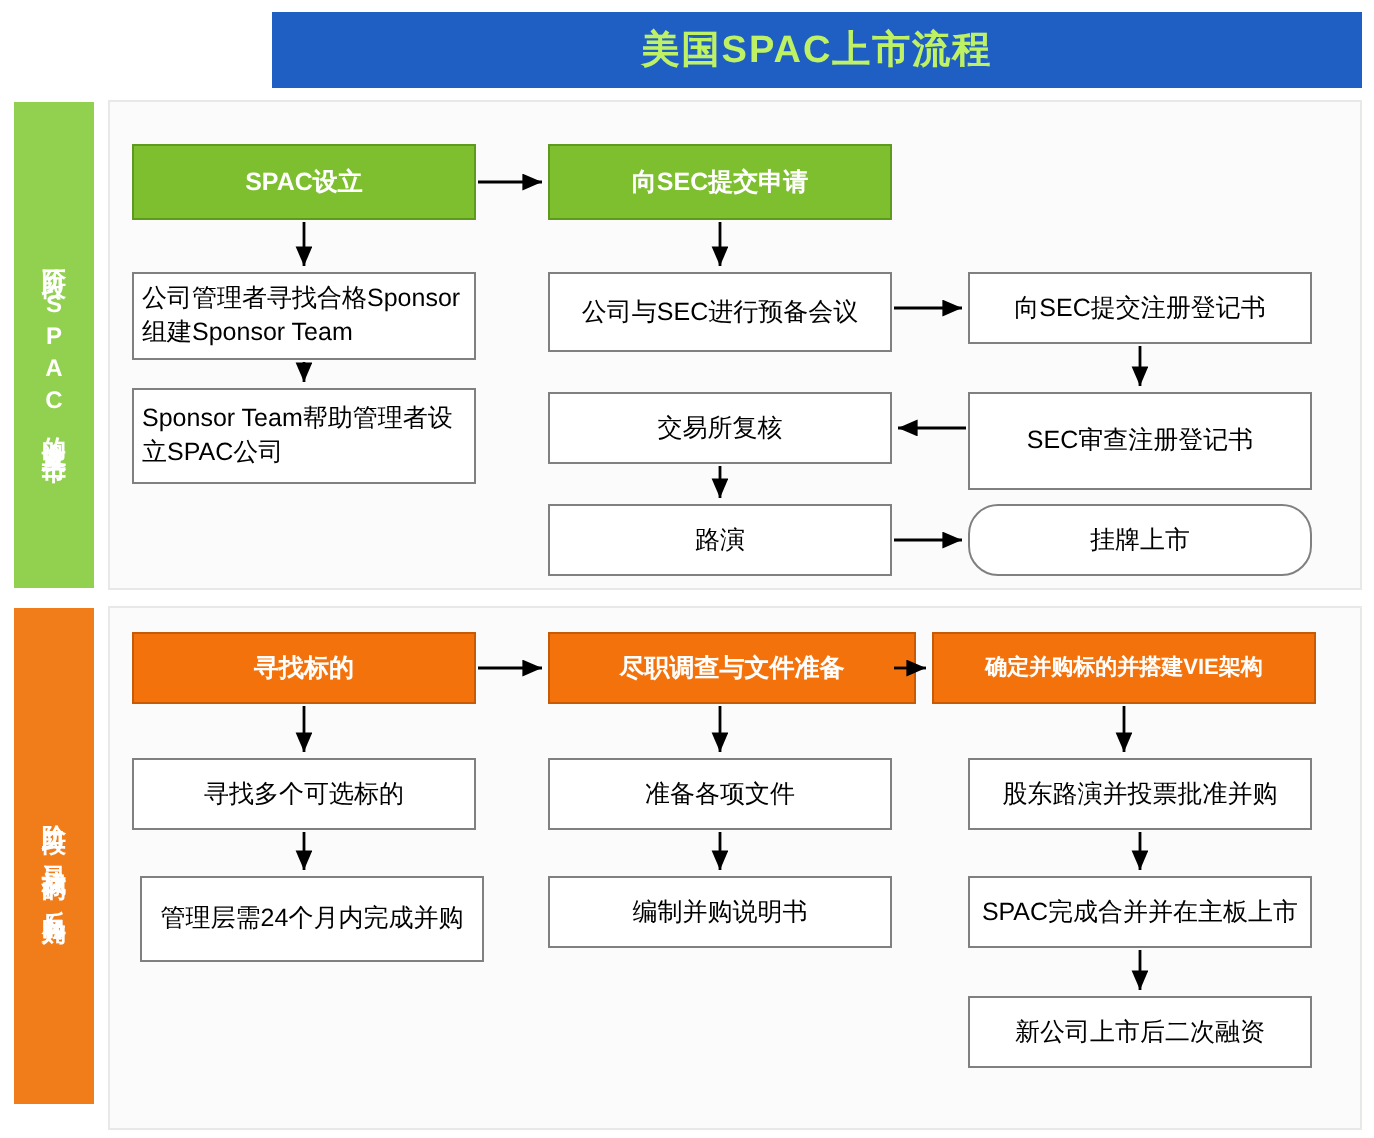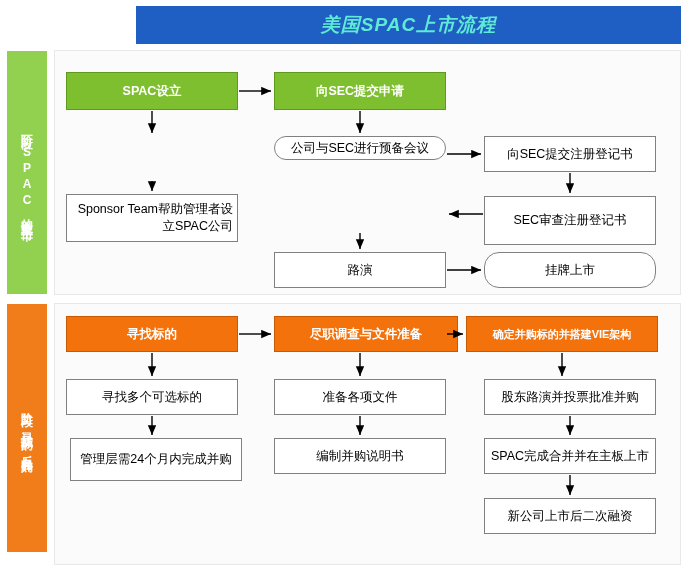--- a/index.html
+++ b/index.html
@@ -26,25 +26,24 @@
     left: 136px;
     top: 6px;
     width: 545px;
     height: 38px;
     background: #1F5FC4;
     display: flex;
     align-items: center;
     justify-content: center;
   }
   .title-bar .title-text {
-    color: #5eead4;
+    color: #bef264;
     font-size: 19px;
     font-weight: bold;
     letter-spacing: 1px;
-    font-style: italic;
   }
   
   .phase-bar {
     position: absolute;
     width: 42px;
     display: flex;
     align-items: center;
     justify-content: center;
     border: 1px solid #ffffff;
     box-sizing: border-box;
@@ -84,21 +83,21 @@
   #panel-1 { top: 50px; height: 245px; }
   #panel-2 { top: 303px; height: 262px; }
 
   
   .box {
     position: absolute;
     box-sizing: border-box;
     display: flex;
     align-items: center;
     justify-content: center;
-    text-align: right;
+    text-align: left;
     font-size: 12.5px;
     line-height: 17px;
     padding: 2px 4px;
     background: #ffffff;
     border: 1px solid #808080;
     color: #000000;
   }
   .box.green {
     background: #76BC21;
     background: #7DBF2E;
@@ -138,27 +137,29 @@
     <span class="phase-text">阶段一：SPAC的设立及上市</span>
   </div>
   <div class="phase-bar" id="phase-2">
     <span class="phase-text">阶段二：寻找标的、反向并购</span>
   </div>
 
   <div class="box green" style="left:66px;  top:72px;  width:172px; height:38px;">SPAC设立</div>
 
   <div class="box green" style="left:274px; top:72px;  width:172px; height:38px;">向SEC提交申请</div>
 
-
-  <div class="box" style="left:274px; top:136px; width:172px; height:24px;border-radius:17px;">公司与SEC进行预备会议</div>
+  <div class="box" style="left:66px;  top:136px; width:172px; height:44px;">公司管理者寻找合格Sponsor组建Sponsor Team</div>
+
+  <div class="box" style="left:274px; top:136px; width:172px; height:40px;">公司与SEC进行预备会议</div>
 
   <div class="box" style="left:484px; top:136px; width:172px; height:36px;">向SEC提交注册登记书</div>
 
   <div class="box" style="left:66px;  top:194px; width:172px; height:48px;">Sponsor Team帮助管理者设立SPAC公司</div>
 
+  <div class="box" style="left:274px; top:196px; width:172px; height:36px;">交易所复核</div>
 
   <div class="box" style="left:484px; top:196px; width:172px; height:49px;">SEC审查注册登记书</div>
 
   <div class="box" style="left:274px; top:252px; width:172px; height:36px;">路演</div>
 
   <div class="box" style="left:484px; top:252px; width:172px; height:36px;border-radius:15px;">挂牌上市</div>
 
   <div class="box orange" style="left:66px;  top:316px; width:172px; height:36px;">寻找标的</div>
 
   <div class="box orange" style="left:274px; top:316px; width:184px; height:36px;">尽职调查与文件准备</div>

